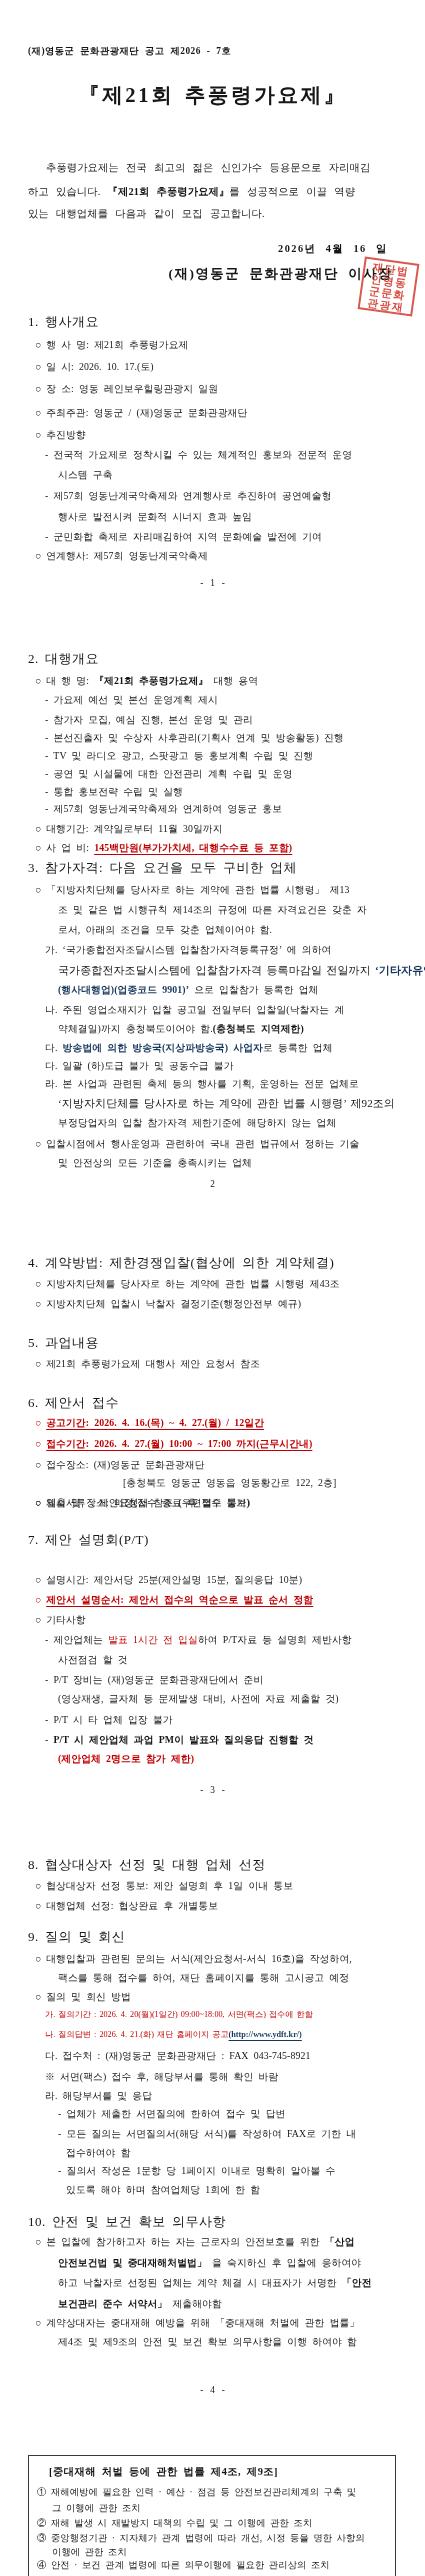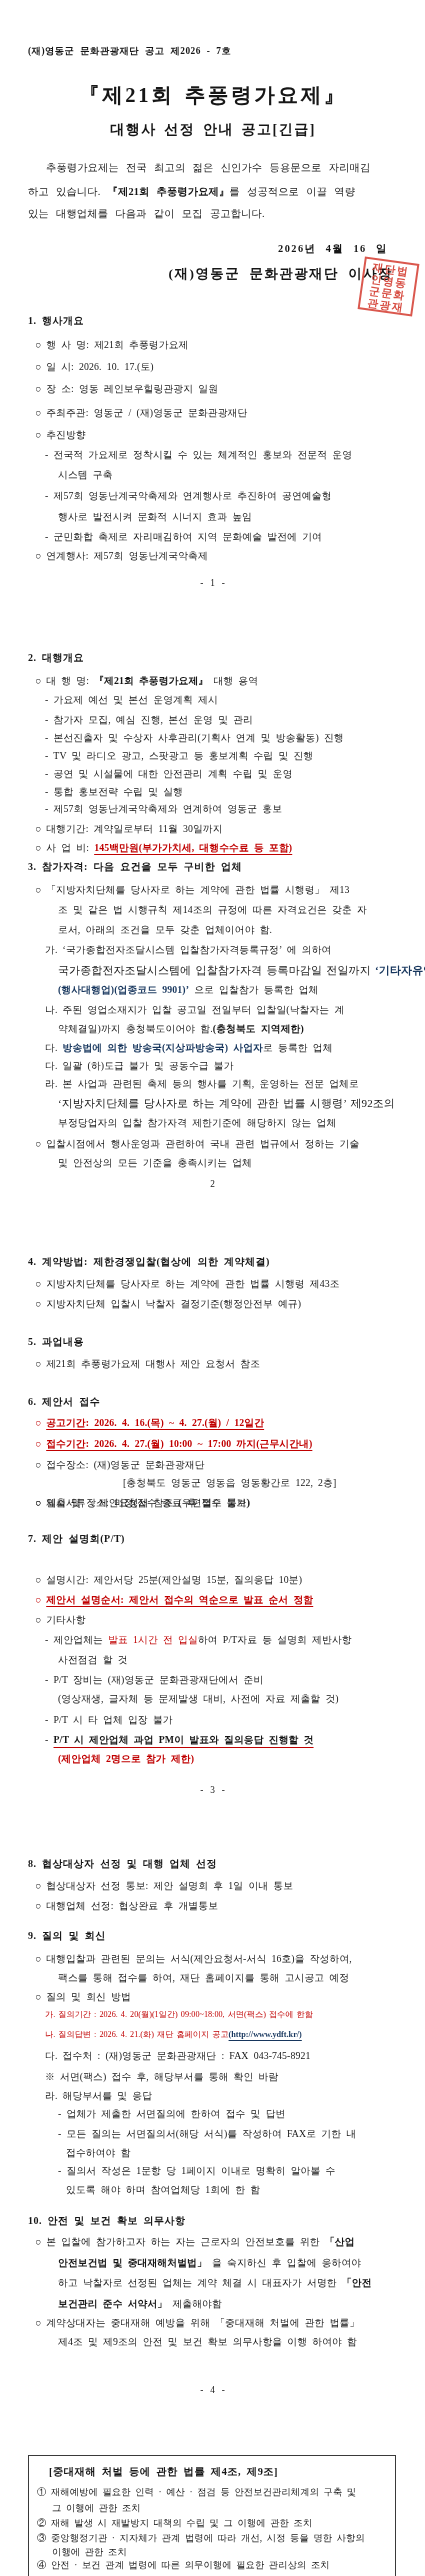--- a/index.html
+++ b/index.html
@@ -4,57 +4,56 @@
 <style>
   html,body{margin:0;padding:0;background:#e8e8e8;}
   .page{
     position:relative;width:426px;height:3009px;background:#ffffff;
     font-family:"Liberation Serif","DejaVu Serif",serif;color:#161616;
     overflow:hidden;margin:0 auto;
   }
   .ln{position:absolute;font-size:9.8px;white-space:nowrap;letter-spacing:0.1px;word-spacing:2.6px;line-height:1.15;}
   .x0{left:28px}.x1{left:35px}.x2{left:45px}.x3{left:58px}.x4{left:66px}
   .c{left:0;right:0;text-align:center}
-  .sec{font-weight:700;font-size:10px;letter-spacing:0.5px}
+  .sec{font-weight:400;font-size:13px;letter-spacing:0.5px}
   .bold{font-weight:700}
   .small{font-size:11px;word-spacing:1.5px}
   .small16{font-size:8.2px;word-spacing:1px;letter-spacing:0}
   .hdr{font-weight:700;font-size:9.3px;letter-spacing:0.5px;word-spacing:3.1px}
   .title{font-size:20.6px;font-weight:700;letter-spacing:2.6px}
   .subtitle{font-size:14px;font-weight:700;letter-spacing:1.5px}
   .intro{font-size:10.3px;word-spacing:4.6px}
   .date{font-size:10.3px;font-weight:700;letter-spacing:1.5px;word-spacing:5.2px}
   .signer{font-size:13.4px;font-weight:700;letter-spacing:1.5px;word-spacing:4.6px}
   .red{color:#c00000}
   .redb{color:#c00000;font-weight:700}
   .redu{color:#c00000;text-decoration-thickness:1px;text-underline-offset:3.1px}
   .redbu{color:#c00000;font-weight:700;text-decoration:underline;text-decoration-thickness:1px;text-underline-offset:3.1px}
   .navy{color:#17365d;font-weight:700}
   .navyu{color:#17365d;font-weight:700;text-decoration:underline;text-decoration-thickness:1px;text-underline-offset:3.1px}
-  .pmline{font-weight:700;text-decoration:underline;text-decoration-color:#c00000;text-decoration-thickness:1.3px;text-underline-offset:3.6px}
+  .pmline{font-weight:700;text-decoration-color:#c00000;text-decoration-thickness:1.3px;text-underline-offset:3.6px}
   .pagenum{font-size:9.3px;letter-spacing:1px}
   .lawbox{position:absolute;left:28px;top:2455px;width:366px;height:122px;border:1px solid #3a3a3a;background:#fff}
   .boxln{font-size:9.3px;word-spacing:2.1px}
   .boxtitle{font-size:10.3px;font-weight:700;letter-spacing:0.5px}
   .seal{
     position:absolute;left:361px;top:260px;width:49px;height:47px;
     border:2.6px solid rgba(211,59,47,.85);transform:rotate(8deg);
     color:rgba(211,59,47,.9);font-size:10.8px;font-weight:700;line-height:12px;
     letter-spacing:1.5px;text-align:center;padding:1px;
     word-break:break-all;overflow:hidden;
   }
 </style>
 </head>
 <body>
 
 <div class="page">
 
   <div class="ln x0 hdr" style="top:46px">(재)영동군 문화관광재단 공고 제2026 -   7호</div>
   <div class="ln c title" style="top:84px">『제21회 추풍령가요제』</div>
-  <div class="ln c subtitle" style="top:122px">대행사 선정 안내 공고[긴급]</div>
 
   <div class="ln intro" style="top:162px;left:46px">추풍령가요제는 전국 최고의 젊은 신인가수 등용문으로 자리매김</div>
   <div class="ln intro x0" style="top:186px"><span>하고 있습니다. </span><span class="bold">『제21회 추풍령가요제』</span><span>를 성공적으로 이끌 역량</span></div>
   <div class="ln intro x0" style="top:208px">있는 대행업체를 다음과 같이 모집 공고합니다.</div>
 
   <div class="ln date" style="top:243px;left:278px">2026년   4월 16 일</div>
   <div class="ln signer" style="top:266px;right:33px">(재)영동군 문화관광재단 이사장</div>
   <div class="seal">재단법인영동군문화관광재단이사장인</div>
 
   <div class="ln x0 sec" style="top:315px">1. 행사개요</div>

